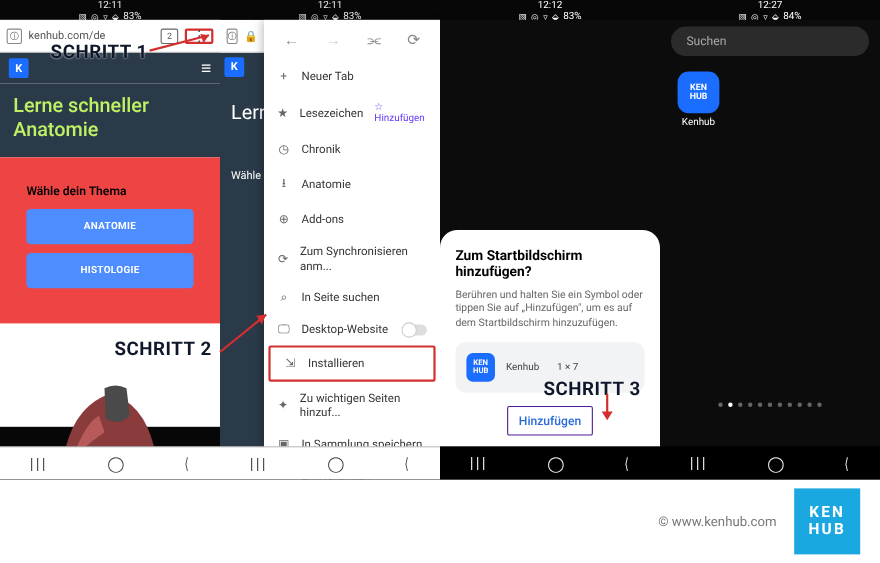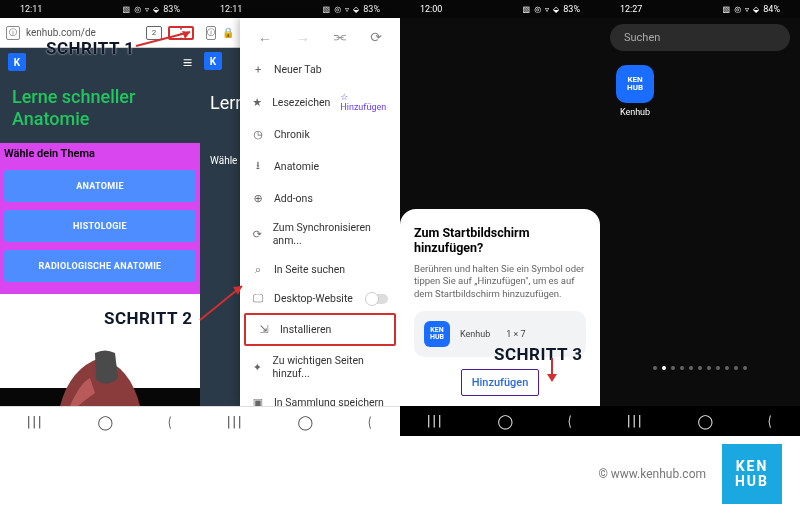--- a/index.html
+++ b/index.html
@@ -1,35 +1,35 @@
 <!DOCTYPE html>
 <html><head>
 <meta charset="utf-8">
 <style>
   * { box-sizing: border-box; margin: 0; padding: 0; }
   body { width: 800px; height: 512px; font-family: -apple-system, Roboto, sans-serif; background: #fff; position: relative; }
   .stage { display: flex; gap: 0; }
   .phone { width: 200px; height: 436px; background: #070707; position: relative; overflow: hidden; color: #000; }
-  .status { height: 18px; display: flex; justify-content: space-between; align-items: center; padding: 0 20px; font-size: 9px; color: #eee; }
+  .status { height: 18px; display: flex; justify-content: space-between; align-items: center; padding: 0 8px; font-size: 9px; color: #eee; flex-direction: column; }
   .status-right { display: flex; gap: 3px; align-items: center; }
   .icons { font-size: 8px; letter-spacing: 1px; }
   
   .urlbar { height: 30px; background: #fff; display: flex; align-items: center; padding: 0 6px; gap: 6px; font-size: 10px; color: #555; border-bottom: 1px solid #ccc; }
   .urlbar .info { width: 14px; height: 14px; border: 1px solid #888; border-radius: 2px; display: inline-flex; align-items: center; justify-content: center; font-size: 8px; }
   .urlbar .url { flex: 1; }
   .urlbar .sq { width: 16px; height: 14px; border: 1.5px solid #666; border-radius: 2px; display: inline-flex; align-items: center; justify-content: center; font-size: 8px; }
   .urlbar .dots { font-size: 14px; line-height: 10px; padding: 0 4px; }
   .dots-box { border: 2px solid #d32f2f; border-radius: 2px; }
   .page { background: #fff; height: 340px; position: relative; }
   .topstripe { background: #2a3a48; height: 28px; display: flex; align-items: center; justify-content: space-between; padding: 0 8px; }
   .klogo { width: 18px; height: 18px; background: #1b6dff; color: #fff; font-size: 10px; font-weight: bold; display: flex; align-items: center; justify-content: center; border-radius: 2px; }
   .ham { color: #fff; font-size: 16px; }
-  .hero { background: #2a3a48; color: #22c55e; padding: 10px 12px 14px; }
+  .hero { background: #2a3a48; color: #bef264; padding: 10px 12px 14px; }
   .hero h1 { font-size: 18px; font-weight: 500; line-height: 1.2; }
-  .themes { background: #d946ef; padding: 4px; }
+  .themes { background: #ef4444; padding: 24px; }
   .themes h3 { font-size: 11px; font-weight: 600; margin-bottom: 10px; }
   .btn { background: #4d8dff; color: #fff; font-size: 9px; font-weight: bold; text-align: center; padding: 11px; border-radius: 4px; margin-bottom: 8px; letter-spacing: 0.3px; }
   .navbar { position: absolute; bottom: 0; left: 0; right: 0; height: 30px; background: #fff; display: flex; align-items: center; justify-content: space-around; font-size: 14px; color: #444; border-top: 1px solid #ddd; }
   .navbar .back { transform: scaleX(0.7); }
   
   .menu { position: absolute; top: 18px; left: 40px; right: 0; bottom: 30px; background: #fff; box-shadow: -2px 0 8px rgba(0,0,0,0.25); }
   .menu-top { display: flex; align-items: center; justify-content: space-around; padding: 10px 6px; color: #555; font-size: 14px; }
   .menu-top span { opacity: .7; }
   .menu ul { list-style: none; }
   .menu li { display: flex; align-items: center; gap: 10px; padding: 8px 12px; font-size: 10.5px; color: #333; }
@@ -95,21 +95,20 @@
         <span class="klogo">K</span>
         <span class="ham">≡</span>
       </div>
       <div class="hero">
           <h1>Lerne schneller Anatomie</h1>
         </div>
       <div class="themes">
         <h3>Wähle dein Thema</h3>
         <div class="btn">ANATOMIE</div>
         <div class="btn">HISTOLOGIE</div>
-        <div class="btn">RADIOLOGISCHE ANATOMIE</div>
       </div>
     </div>
     <svg class="muscle" viewBox="0 0 200 68">
       <path d="M60 68 Q70 30 100 20 Q130 28 140 68 Z" fill="#8a3b3b"></path>
       <path d="M95 15 Q105 10 115 15 L118 40 Q108 50 96 42 Z" fill="#4a4a4a"></path>
       <path d="M70 68 Q80 45 90 40 L95 55 Q85 62 78 68 Z" fill="#b85a5a"></path>
     </svg>
     <div class="navbar">
       <span style="letter-spacing:2px">|||</span>
       <span>◯</span>
@@ -196,21 +195,21 @@
     </div>
     <div class="navbar">
       <span style="letter-spacing:2px">|||</span>
       <span>◯</span>
       <span class="back">⟨</span>
     </div>
   </div>
 
   <div class="phone dark">
     <div class="status">
-      <span>12:00</span>
+      <span>12:12</span>
       <span class="status-right">
           <span class="icons">▧ ◎ ▿ ⬙</span>
           <span>83%</span>
         </span>
     </div>
     <div class="darkbg"></div>
     <div class="dialog">
       <h4>Zum Startbildschirm hinzufügen?</h4>
       <p>Berühren und halten Sie ein Symbol oder tippen Sie auf „Hinzufügen", um es auf dem Startbildschirm hinzuzufügen.</p>
       <div class="appcard">

